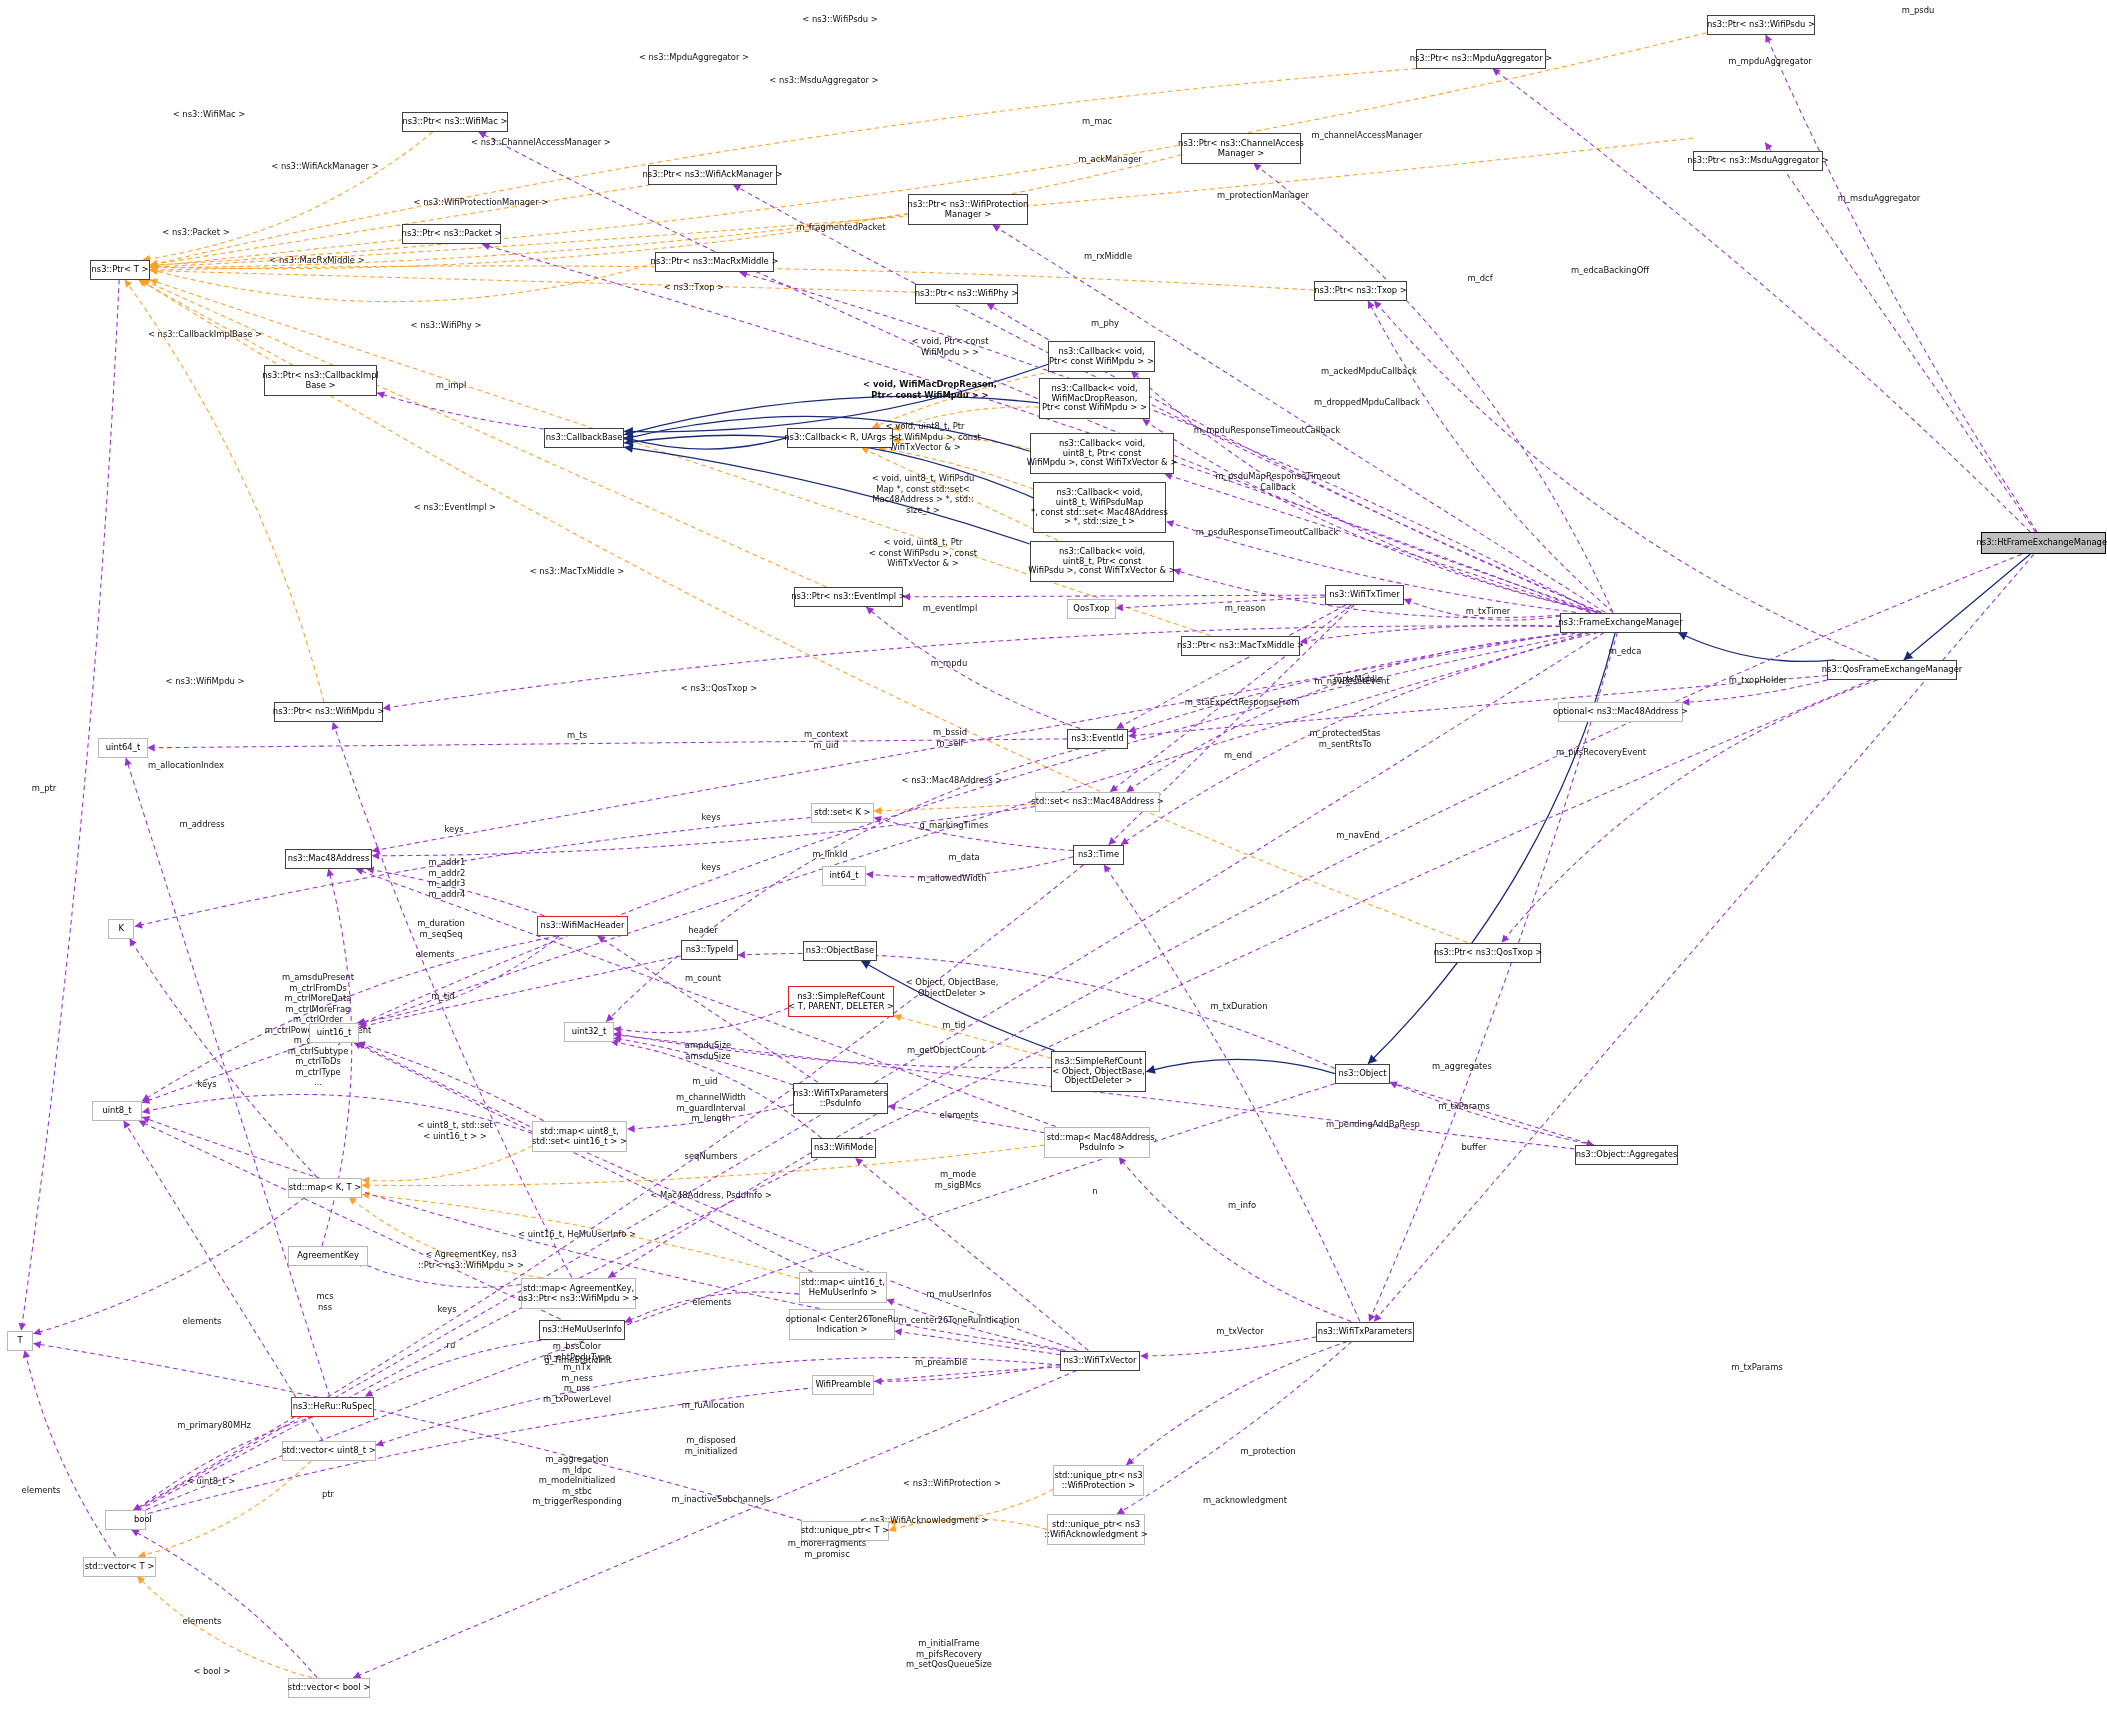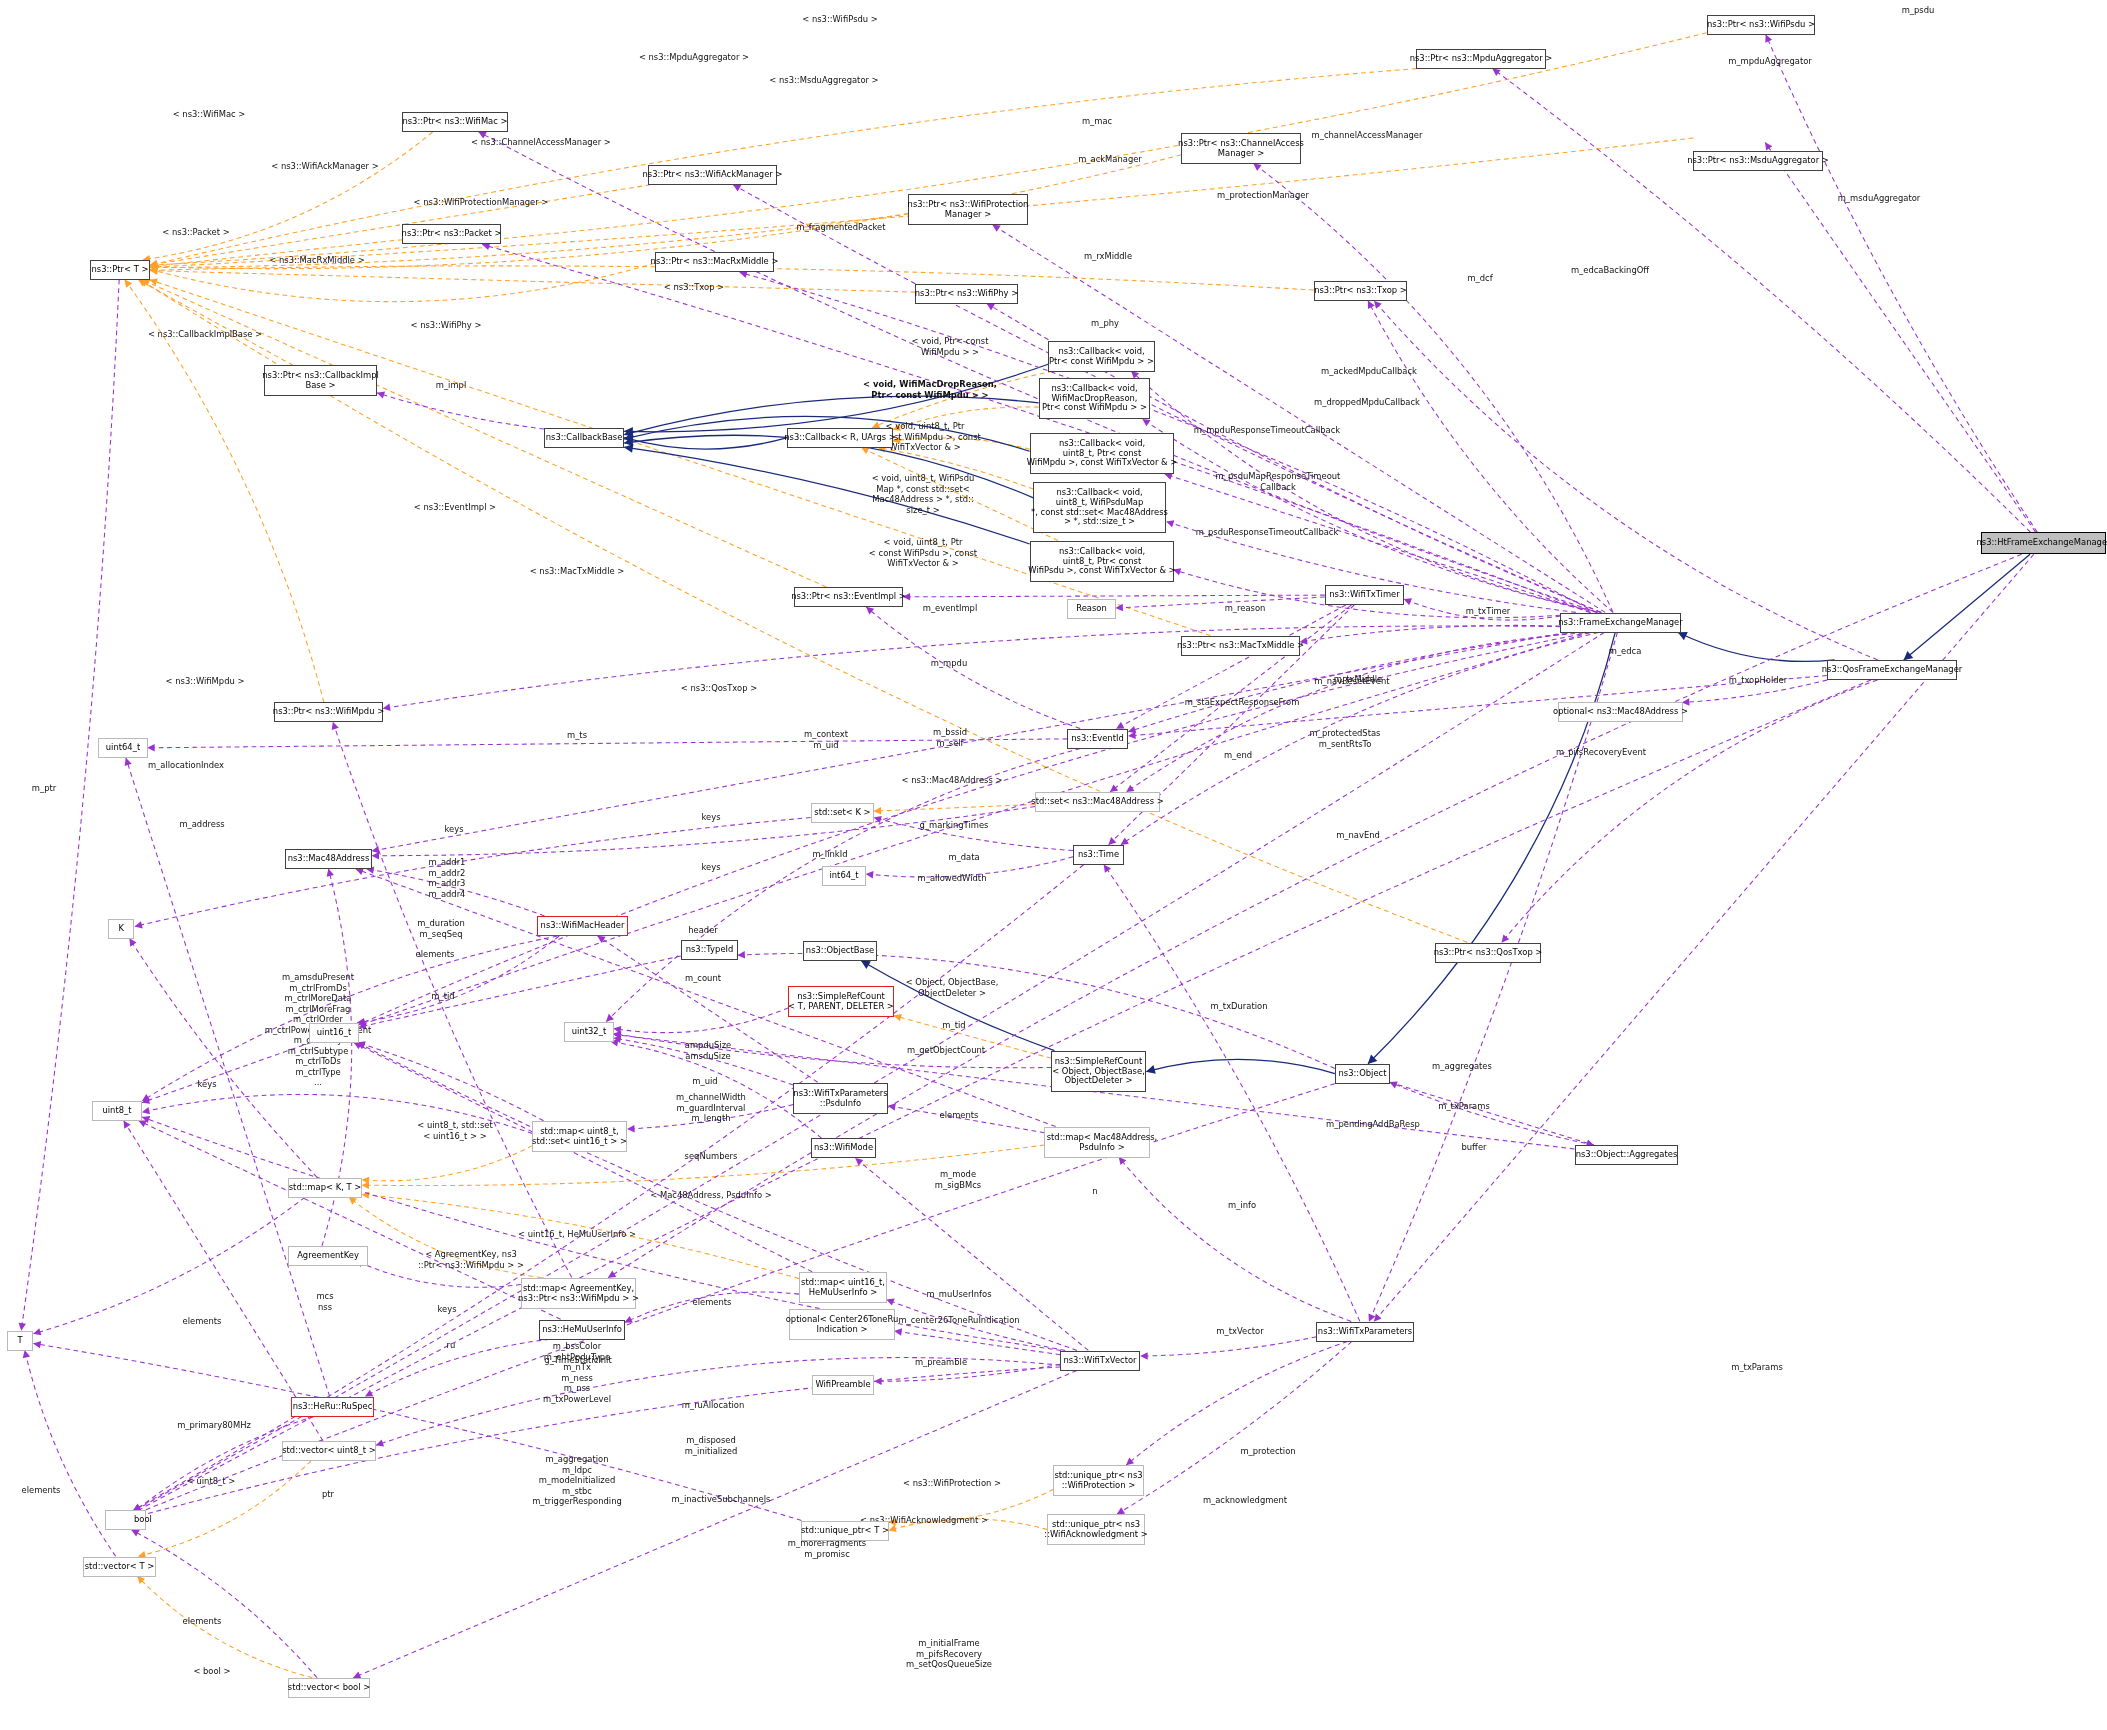--- a/index.html
+++ b/index.html
@@ -198,21 +198,21 @@
 uint8_t, Ptr&lt; const
 WifiMpdu &gt;, const WifiTxVector &amp; &gt;</div>
     <div class="node plain" style="left: 1033px; top: 482px; width: 133px; height: 51px;">ns3::Callback&lt; void,
 uint8_t, WifiPsduMap
 *, const std::set&lt; Mac48Address
 &gt; *, std::size_t &gt;</div>
     <div class="node plain" style="left: 1030px; top: 541px; width: 144px; height: 41px;">ns3::Callback&lt; void,
 uint8_t, Ptr&lt; const
 WifiPsdu &gt;, const WifiTxVector &amp; &gt;</div>
     <div class="node plain" style="left: 794px; top: 587px; width: 109px; height: 20px;">ns3::Ptr&lt; ns3::EventImpl &gt;</div>
-    <div class="node gray" style="left: 1067px; top: 599px; width: 49px; height: 20px;">Reason</div>
+    <div class="node gray" style="left: 1067px; top: 599px; width: 49px; height: 20px;">QosTxop</div>
     <div class="node plain" style="left: 1325px; top: 585px; width: 79px; height: 20px;">ns3::WifiTxTimer</div>
     <div class="node plain" style="left: 1560px; top: 613px; width: 121px; height: 20px;">ns3::FrameExchangeManager</div>
     <div class="node main" style="left: 1981px; top: 532px; width: 125px; height: 22px;">ns3::HtFrameExchangeManager</div>
     <div class="node plain" style="left: 1827px; top: 660px; width: 130px; height: 20px;">ns3::QosFrameExchangeManager</div>
     <div class="node plain" style="left: 1181px; top: 636px; width: 119px; height: 20px;">ns3::Ptr&lt; ns3::MacTxMiddle &gt;</div>
     <div class="node plain" style="left: 274px; top: 702px; width: 109px; height: 20px;">ns3::Ptr&lt; ns3::WifiMpdu &gt;</div>
     <div class="node plain" style="left: 1067px; top: 729px; width: 61px; height: 20px;">ns3::EventId</div>
     <div class="node gray" style="left: 1558px; top: 702px; width: 125px; height: 20px;">optional&lt; ns3::Mac48Address &gt;</div>
     <div class="node gray" style="left: 98px; top: 738px; width: 50px; height: 20px;">uint64_t</div>
     <div class="node gray" style="left: 811px; top: 803px; width: 63px; height: 20px;">std::set&lt; K &gt;</div>

